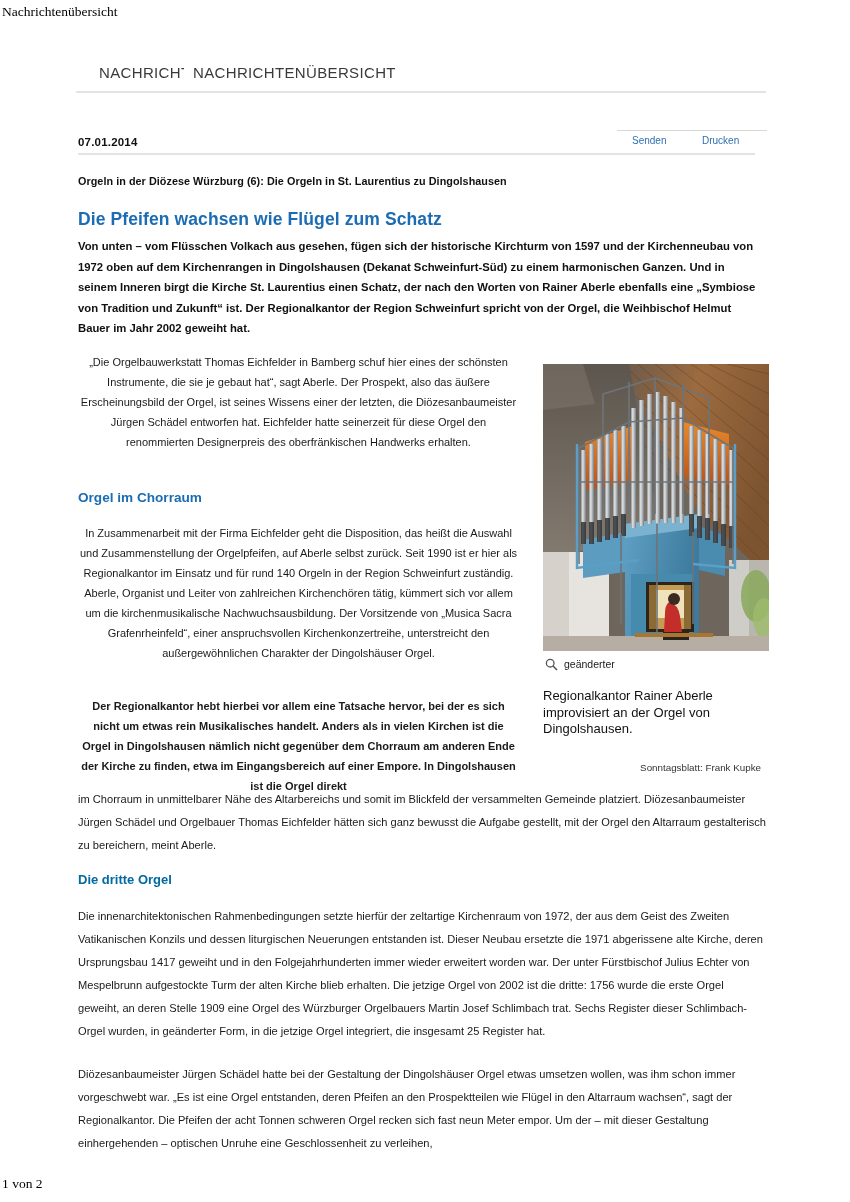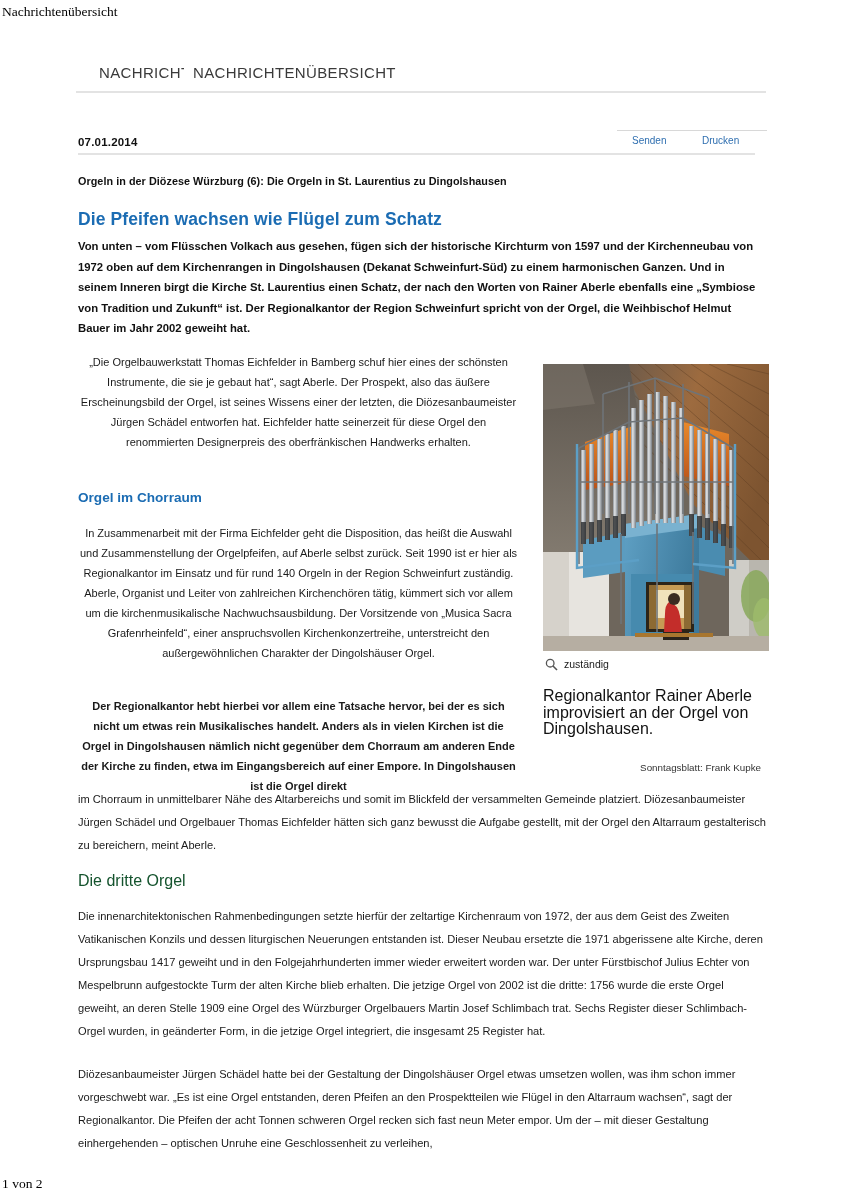--- a/index.html
+++ b/index.html
@@ -200,21 +200,21 @@
   }
   .zoom-link .mag {
     position: absolute;
     left: 2px;
     top: 2px;
     width: 13px;
     height: 13px;
   }
   .caption {
     margin-top: 16px;
-    font-size: 16px;
+    font-size: 13px;
     line-height: 16.5px;
     color: #111;
     width: 218px;
   }
   .credit {
     margin-top: 24px;
     font-size: 9.8px;
     color: #333;
     text-align: right;
     width: 218px;
@@ -236,21 +236,21 @@
     width: 690px;
     font-size: 11.1px;
     line-height: 22.9px;
     color: #1a1a1a;
   }
   .p1      { top: 352px; }
   .sub1    { top: 490px; left: 78px; width: 441px; font-size: 13.6px; font-weight: bold; color: #1b6cb3; position: absolute; }
   .p2      { top: 523px; }
   .p3      { top: 696px; width: 441px; }
   .p3cont  { top: 788px; width: 690px; }
-  .sub2    { top: 872px; left: 78px; width: 690px; font-size: 16px; font-weight: normal; color: #14532d; position: absolute; }
+  .sub2    { top: 872px; left: 78px; width: 690px; font-size: 13px; font-weight: bold; color: #0369a1; position: absolute; }
   .p4      { top: 905px; }
   .p5      { top: 1063px; }
 </style>
 </head>
 <body>
 
 <div class="print-head">
   <span class="ph-left">Nachrichtenübersicht</span>
 </div>
 
@@ -423,21 +423,21 @@
     </svg>
   </div>
 
   <a class="zoom-link" href="#">
     <span class="mag">
       <svg width="13" height="13" viewBox="0 0 13 13">
         <circle cx="5.2" cy="5.2" r="3.8" fill="none" stroke="#555" stroke-width="1.3"></circle>
         <line x1="8" y1="8" x2="12" y2="12" stroke="#555" stroke-width="1.6"></line>
       </svg>
     </span>
-    <span>zuständig</span>
+    <span>geänderter</span>
   </a>
 
   <figcaption class="caption">Regionalkantor Rainer Aberle improvisiert an der Orgel von Dingolshausen.</figcaption>
   <div class="credit">Sonntagsblatt: Frank Kupke</div>
 </figure>
 
 <p class="col-narrow p1" style="margin:0;">„Die Orgelbauwerkstatt Thomas Eichfelder in Bamberg schuf hier eines der schönsten Instrumente, die sie je gebaut hat“, sagt Aberle. Der Prospekt, also das äußere Erscheinungsbild der Orgel, ist seines Wissens einer der letzten, die Diözesanbaumeister Jürgen Schädel entworfen hat. Eichfelder hatte seinerzeit für diese Orgel den renommierten Designerpreis des oberfränkischen Handwerks erhalten.</p>
 
 <h2 class="sub1" style="margin:0;">Orgel im Chorraum</h2>
 

